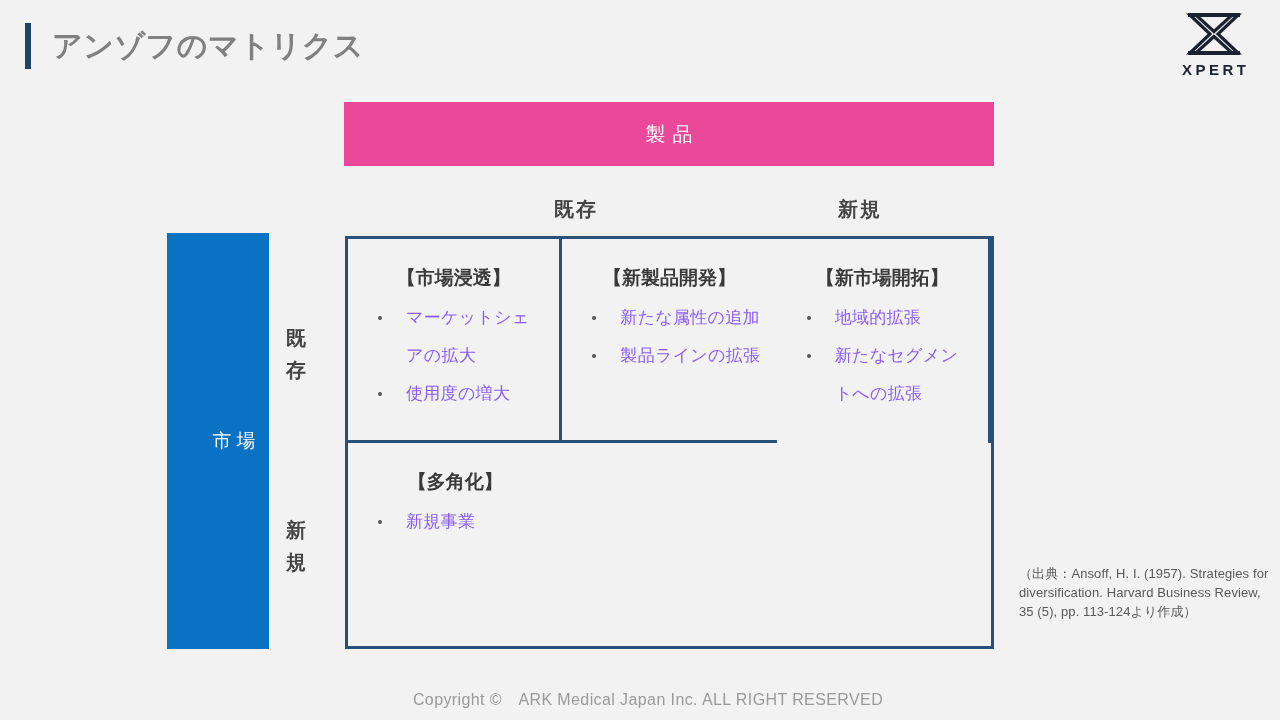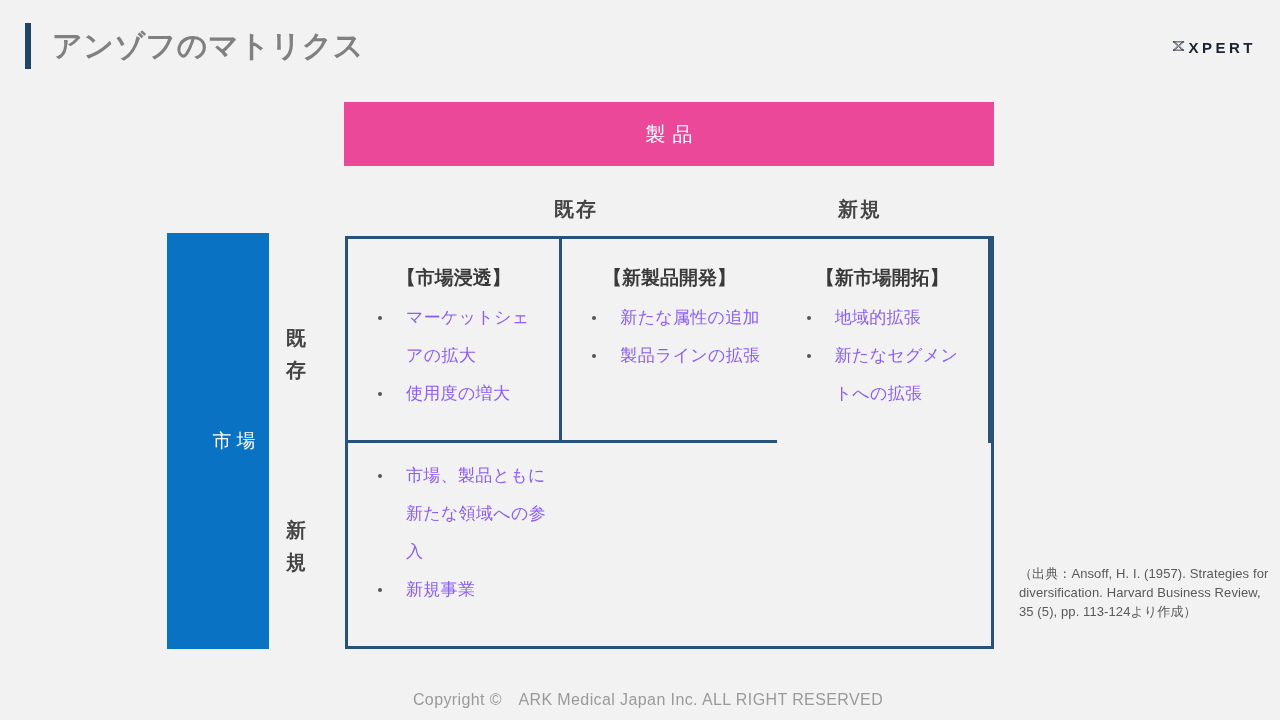--- a/index.html
+++ b/index.html
@@ -46,23 +46,23 @@
   }
 
   
   .logo {
     position: absolute;
     right: 24px;
     top: 10px;
     width: 84px;
     height: 72px;
     display: flex;
-    flex-direction: row;
+    flex-direction: column;
     align-items: center;
-    justify-content: center;
+    justify-content: flex-start;
   }
   .logo-mark {
     display: block;
     width: 60px;
     height: 48px;
   }
   .logo-word {
     margin-top: 3px;
     font-size: 15px;
     font-weight: bold;
@@ -273,22 +273,22 @@
 
     <div class="cell b-right">
       <div class="cell-title">【新市場開拓】</div>
       <ul class="cell-list">
         <li>地域的拡張</li>
         <li>新たなセグメントへの拡張</li>
       </ul>
     </div>
 
     <div class="cell">
-      <ul class="cell-list">
-        <li>市場、製品ともに新たな領域への参入</li>
+      <div class="cell-title">【多角化】</div>
+      <ul class="cell-list">
         <li>新規事業</li>
       </ul>
     </div>
 
   </div>
 
   <div class="citation">（出典：Ansoff, H. I. (1957). Strategies for diversification. Harvard Business Review, 35 (5), pp. 113-124より作成）</div>
 
   <div class="footer">Copyright ©　ARK Medical Japan Inc. ALL RIGHT RESERVED</div>
 

